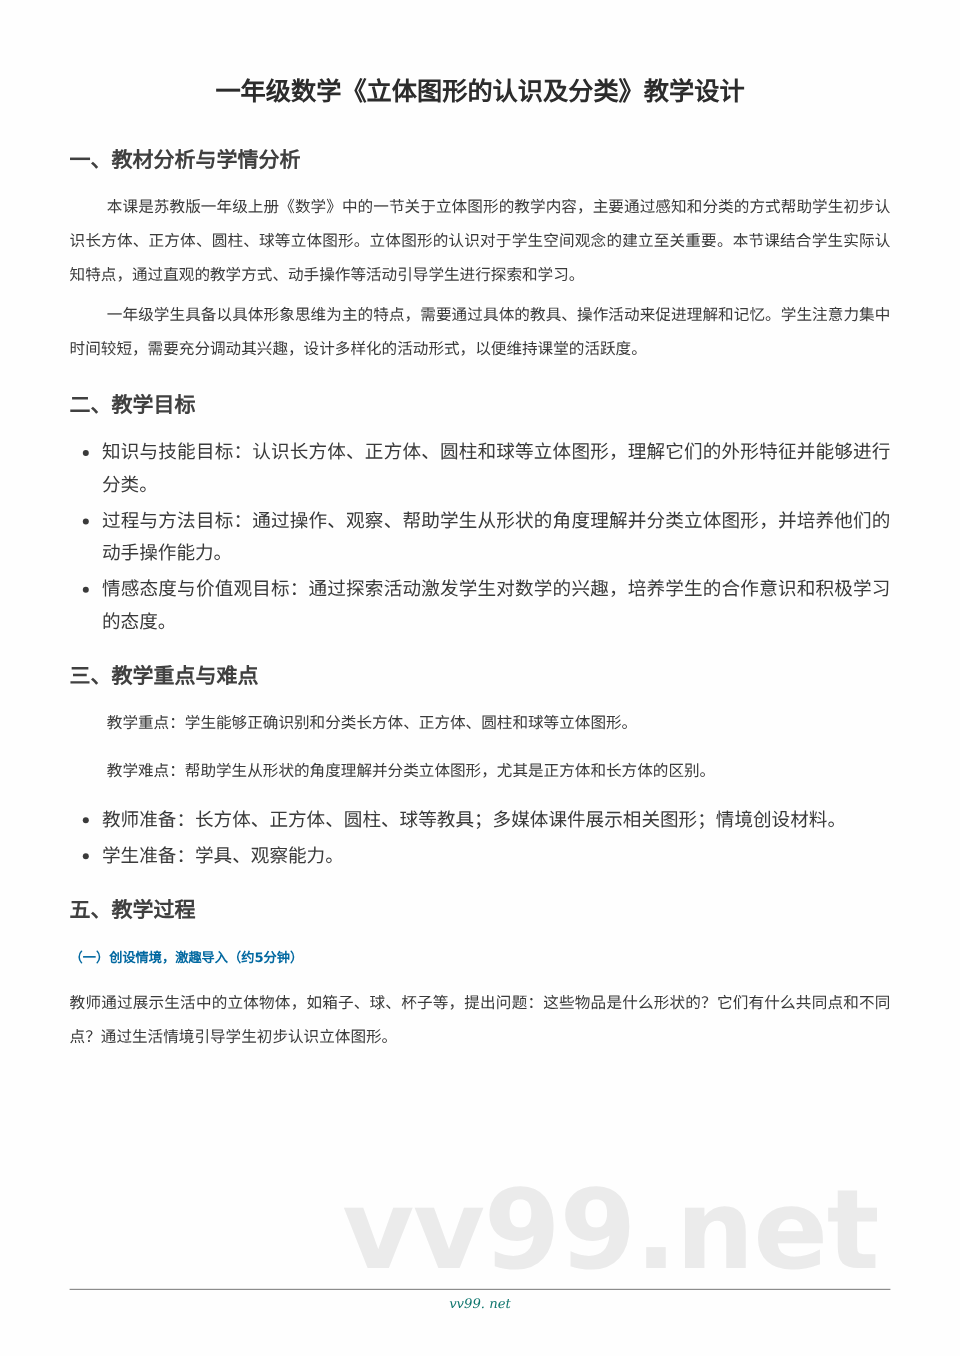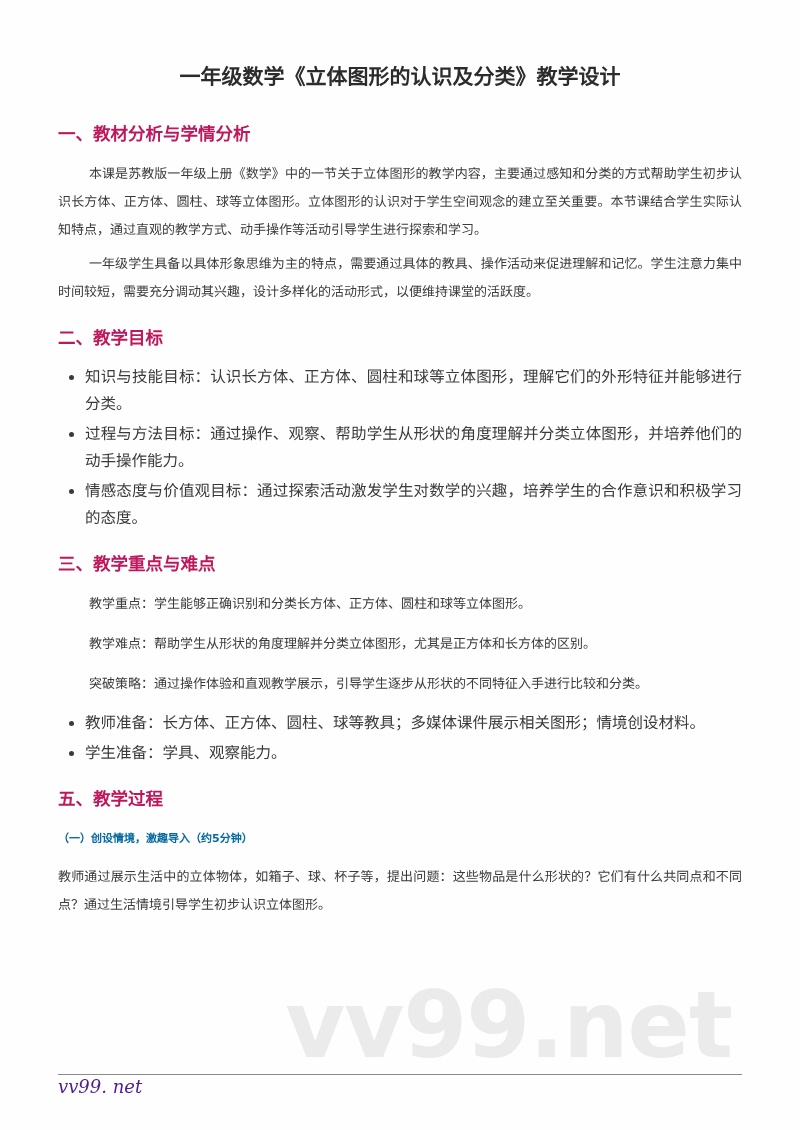--- a/index.html
+++ b/index.html
@@ -35,21 +35,21 @@
     font-weight: 700;
     color: #2c2c2c;
     text-align: center;
     line-height: 30px;
     margin-bottom: 30px;
   }
   h2.sec-heading {
     font-family: "DejaVu Sans", "Liberation Sans", sans-serif;
     font-size: 17.5px;
     font-weight: 700;
-    color: #be185d;
+    color: #404040;
     line-height: 24px;
     margin: 20px 0 14px 0;
   }
   p.body-para {
     font-size: 13px;
     line-height: 28px;
     margin: 0 0 6px 0;
     text-align: justify;
   }
   p.indent { text-indent: 31px; }
@@ -73,25 +73,25 @@
     line-height: 24px;
     margin: 16px 0 12px 0;
   }
   .footer {
     position: absolute;
     left: 58px; right: 58px; top: 1074px;
     z-index: 1;
   }
   .footer-rule { border-top: 1px solid #8c8c8c; height: 0; }
   .footer-text {
-    text-align: left;
+    text-align: center;
     font-family: "DejaVu Serif", "Liberation Serif", serif;
     font-style: italic;
-    font-size: 18px;
-    color: #4c1d95;
+    font-size: 11px;
+    color: #0f766e;
     margin-top: 3px;
     line-height: 18px;
   }
 </style>
 </head>
 <body>
 
 <div class="page">
 
   <div class="watermark">vv99.net</div>
@@ -112,21 +112,20 @@
         <li>知识与技能目标：认识长方体、正方体、圆柱和球等立体图形，理解它们的外形特征并能够进行分类。</li>
         <li>过程与方法目标：通过操作、观察、帮助学生从形状的角度理解并分类立体图形，并培养他们的动手操作能力。</li>
         <li>情感态度与价值观目标：通过探索活动激发学生对数学的兴趣，培养学生的合作意识和积极学习的态度。</li>
       </ul>
     </section>
 
     <section>
       <h2 class="sec-heading">三、教学重点与难点</h2>
       <p class="body-para indent spaced">教学重点：学生能够正确识别和分类长方体、正方体、圆柱和球等立体图形。</p>
       <p class="body-para indent spaced">教学难点：帮助学生从形状的角度理解并分类立体图形，尤其是正方体和长方体的区别。</p>
-      <p class="body-para indent spaced">突破策略：通过操作体验和直观教学展示，引导学生逐步从形状的不同特征入手进行比较和分类。</p>
     </section>
 
     <section>
       <ul class="bullet-list">
         <li>教师准备：长方体、正方体、圆柱、球等教具；多媒体课件展示相关图形；情境创设材料。</li>
         <li>学生准备：学具、观察能力。</li>
       </ul>
     </section>
 
     <section>

